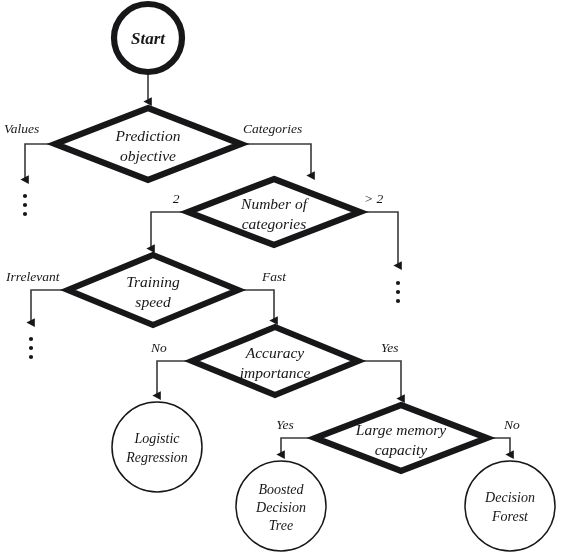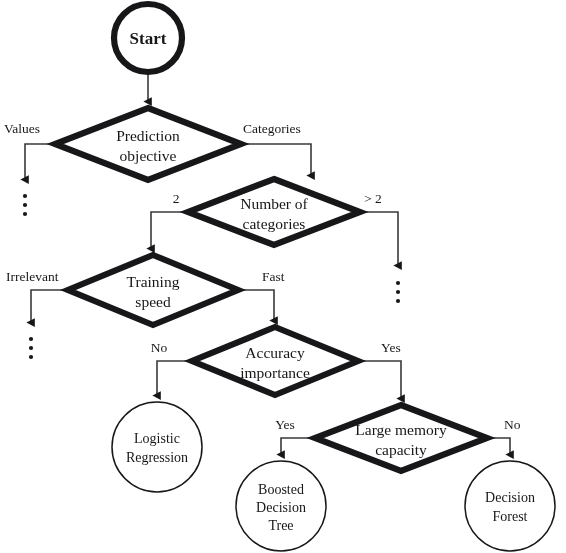--- a/index.html
+++ b/index.html
@@ -7,20 +7,21 @@
     padding: 0;
     background: #ffffff;
   }
   #chart-root {
     position: relative;
     width: 566px;
     height: 553px;
     background: #ffffff;
     font-family: "Liberation Serif", "DejaVu Serif", serif;
     overflow: hidden;
+    font-style: italic;
   }
   #flow-svg {
     position: absolute;
     top: 0;
     left: 0;
     width: 566px;
     height: 553px;
   }
   .node-text {
     font-family: "Liberation Serif", "DejaVu Serif", serif;

